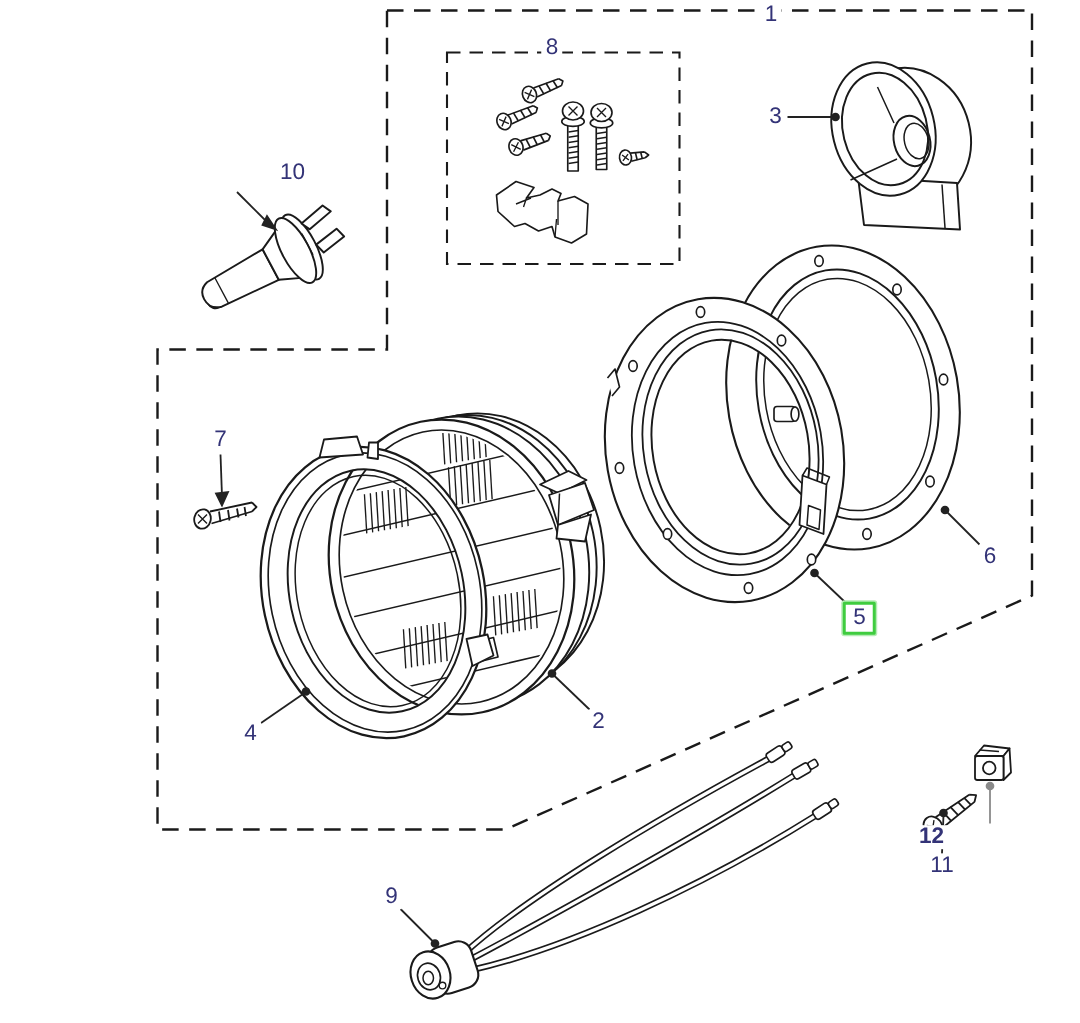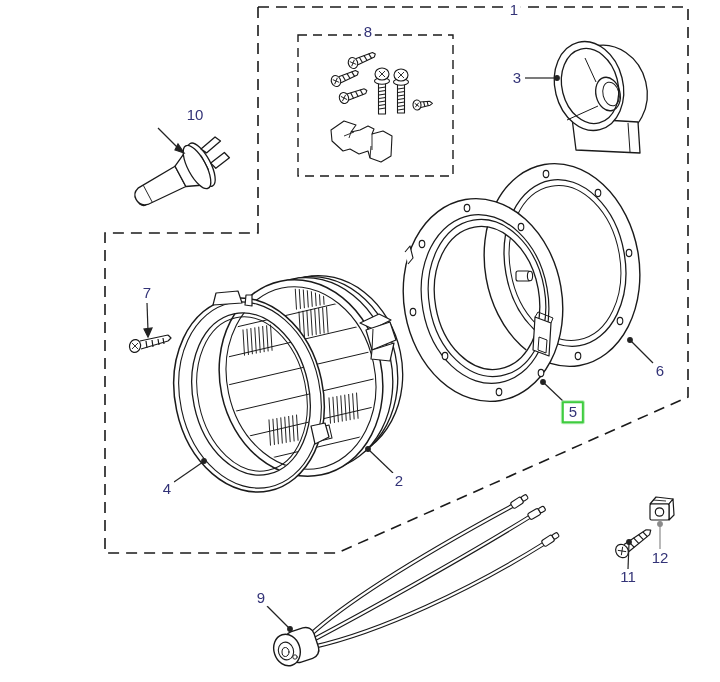--- a/index.html
+++ b/index.html
@@ -323,15 +323,15 @@
 <span class="part-label" style="left:399px;top:481px;">2</span>
 <span class="part-label" style="left:517px;top:78px;">3</span>
 <span class="part-label" style="left:167px;top:489px;">4</span>
 <span class="part-label highlight" style="left:573px;top:412px;">5</span>
 <span class="part-label" style="left:660px;top:371px;">6</span>
 <span class="part-label" style="left:147px;top:293px;">7</span>
 <span class="part-label" style="left:368px;top:32px;">8</span>
 <span class="part-label" style="left:261px;top:598px;">9</span>
 <span class="part-label" style="left:150px;top:115px;margin-left:45px;">10</span>
 <span class="part-label" style="left:628px;top:577px;">11</span>
-<span class="part-label" style="left:660px;top:558px;">12</span>
+<span class="part-label" style="left:621px;top:558px;font-weight:bold;">12</span>
 
 </div>
 
 </body></html>

